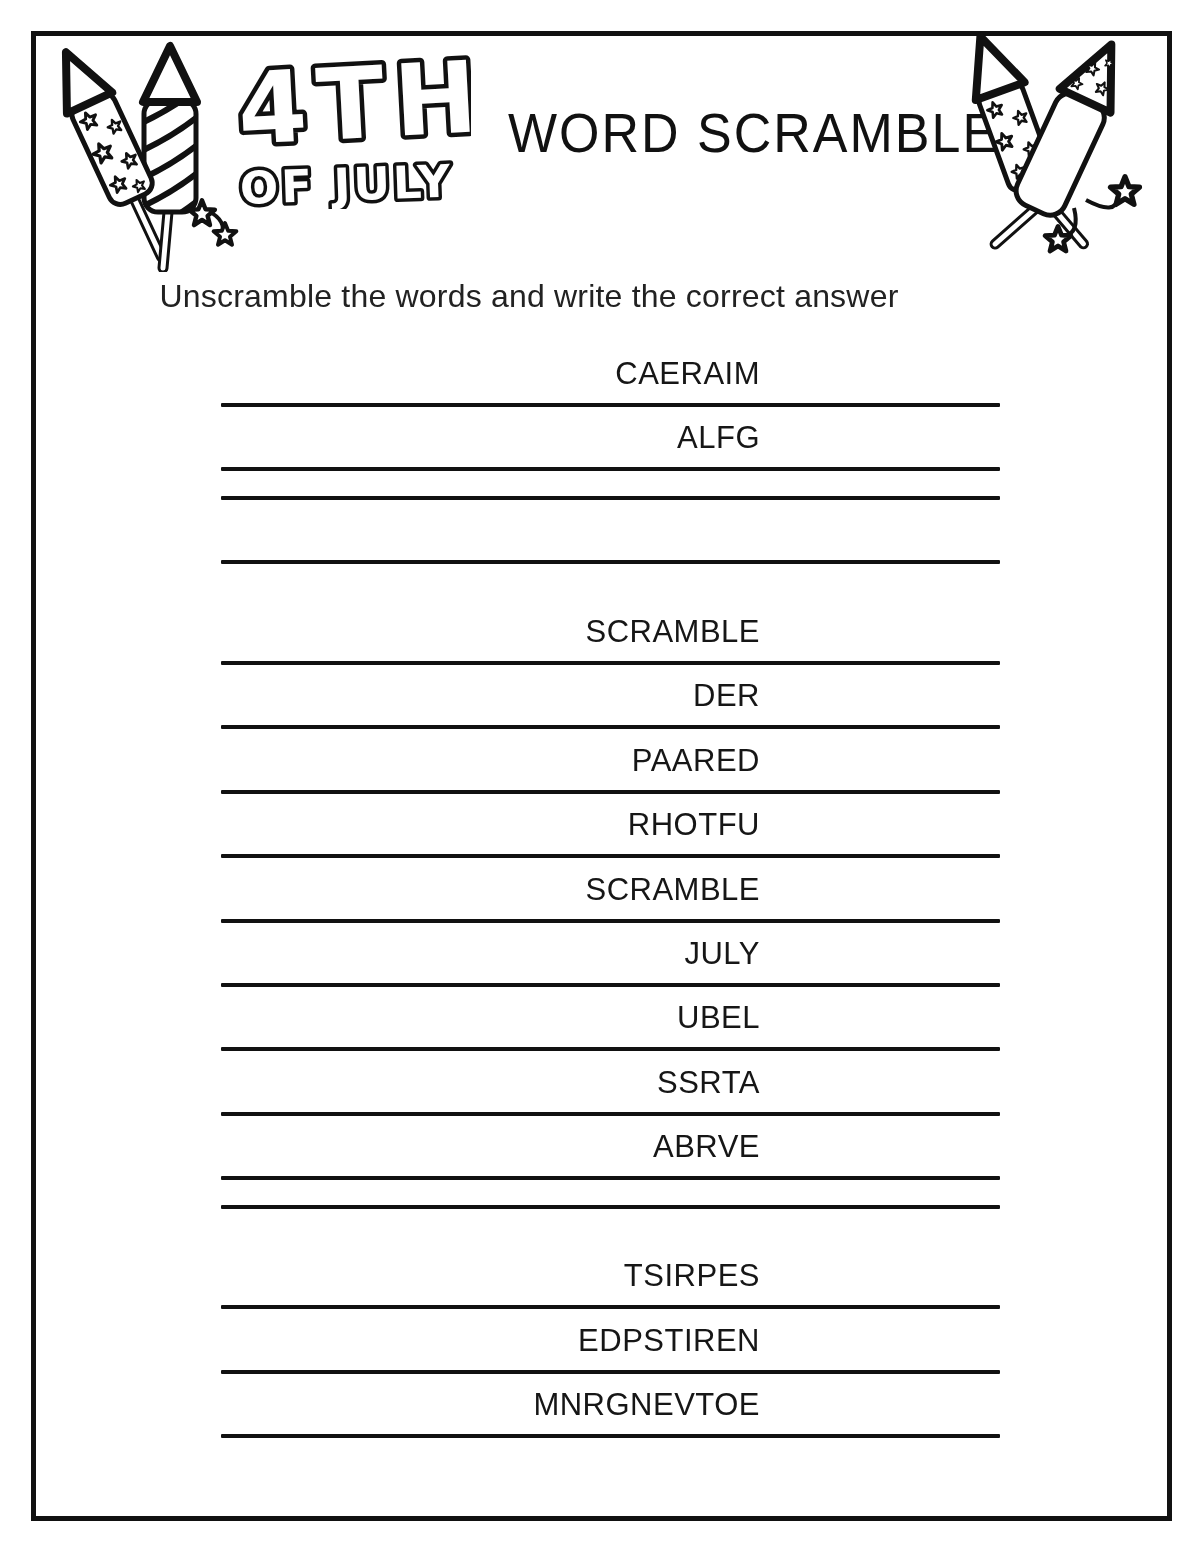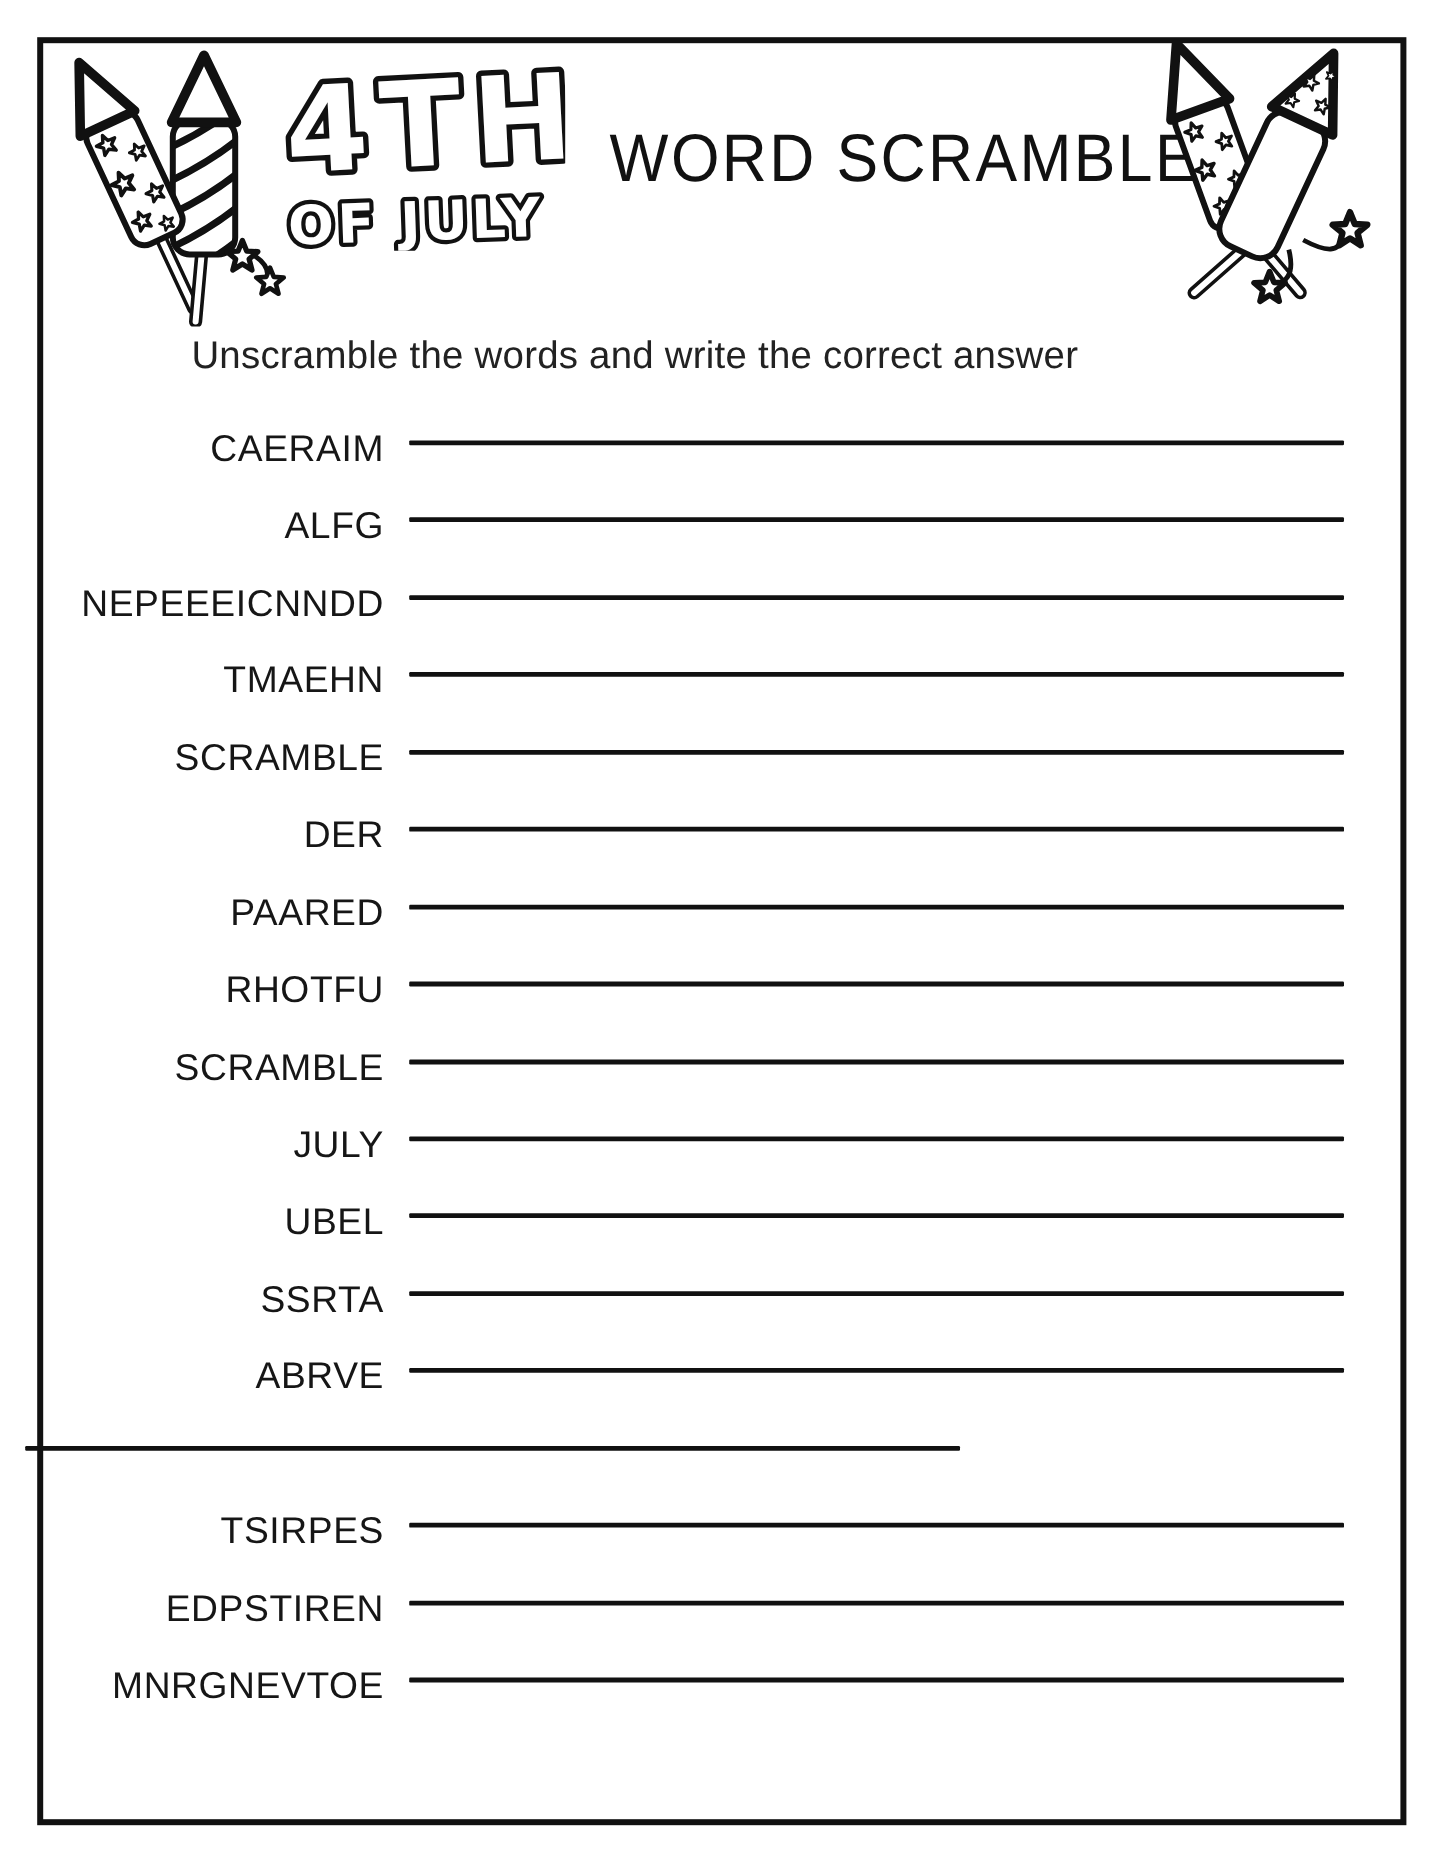--- a/index.html
+++ b/index.html
@@ -25,21 +25,21 @@
     font-size: 52px; font-weight: 400; letter-spacing: 2px;
     color: #111; white-space: nowrap;
     transform: scaleY(1.08); transform-origin: left top;
   }
   .right-art { position: absolute; left: 946px; top: 28px; }
   .instruction {
     position: absolute; left: 31px; top: 278px; width: 996px;
     text-align: center; font-size: 32px; color: #222; letter-spacing: 0.2px;
   }
   .rows { position: absolute; left: 0; top: 356px; width: 1200px; }
-  .row { height: 64.45px; display: flex; align-items: flex-start; }
+  .row { height: 64.45px; display: flex; align-items: center; flex-direction: column; }
   .word {
     width: 320px; text-align: right;
     font-size: 31px; color: #161616; letter-spacing: 0.5px;
     white-space: nowrap;
   }
   .line {
     width: 779px; height: 4px; background: #111;
     margin-left: 21px; transform: translateY(11px); border-radius: 1px;
     flex: none;
   }
@@ -162,26 +162,24 @@
     <span class="line"></span>
   </div>
 
   <div class="row">
     <span class="word">ALFG</span>
     <span class="line"></span>
   </div>
 
 
   <div class="row">
-    <span class="word">NEPEEEICNNDD</span>
-    <span class="line"></span>
-  </div>
-
-  <div class="row">
-    <span class="word">TMAEHN</span>
+    <span class="line"></span>
+  </div>
+
+  <div class="row">
     <span class="line"></span>
   </div>
 
   <div class="row">
     <span class="word">SCRAMBLE</span>
     <span class="line"></span>
   </div>
 
   <div class="row">
     <span class="word">DER</span>

